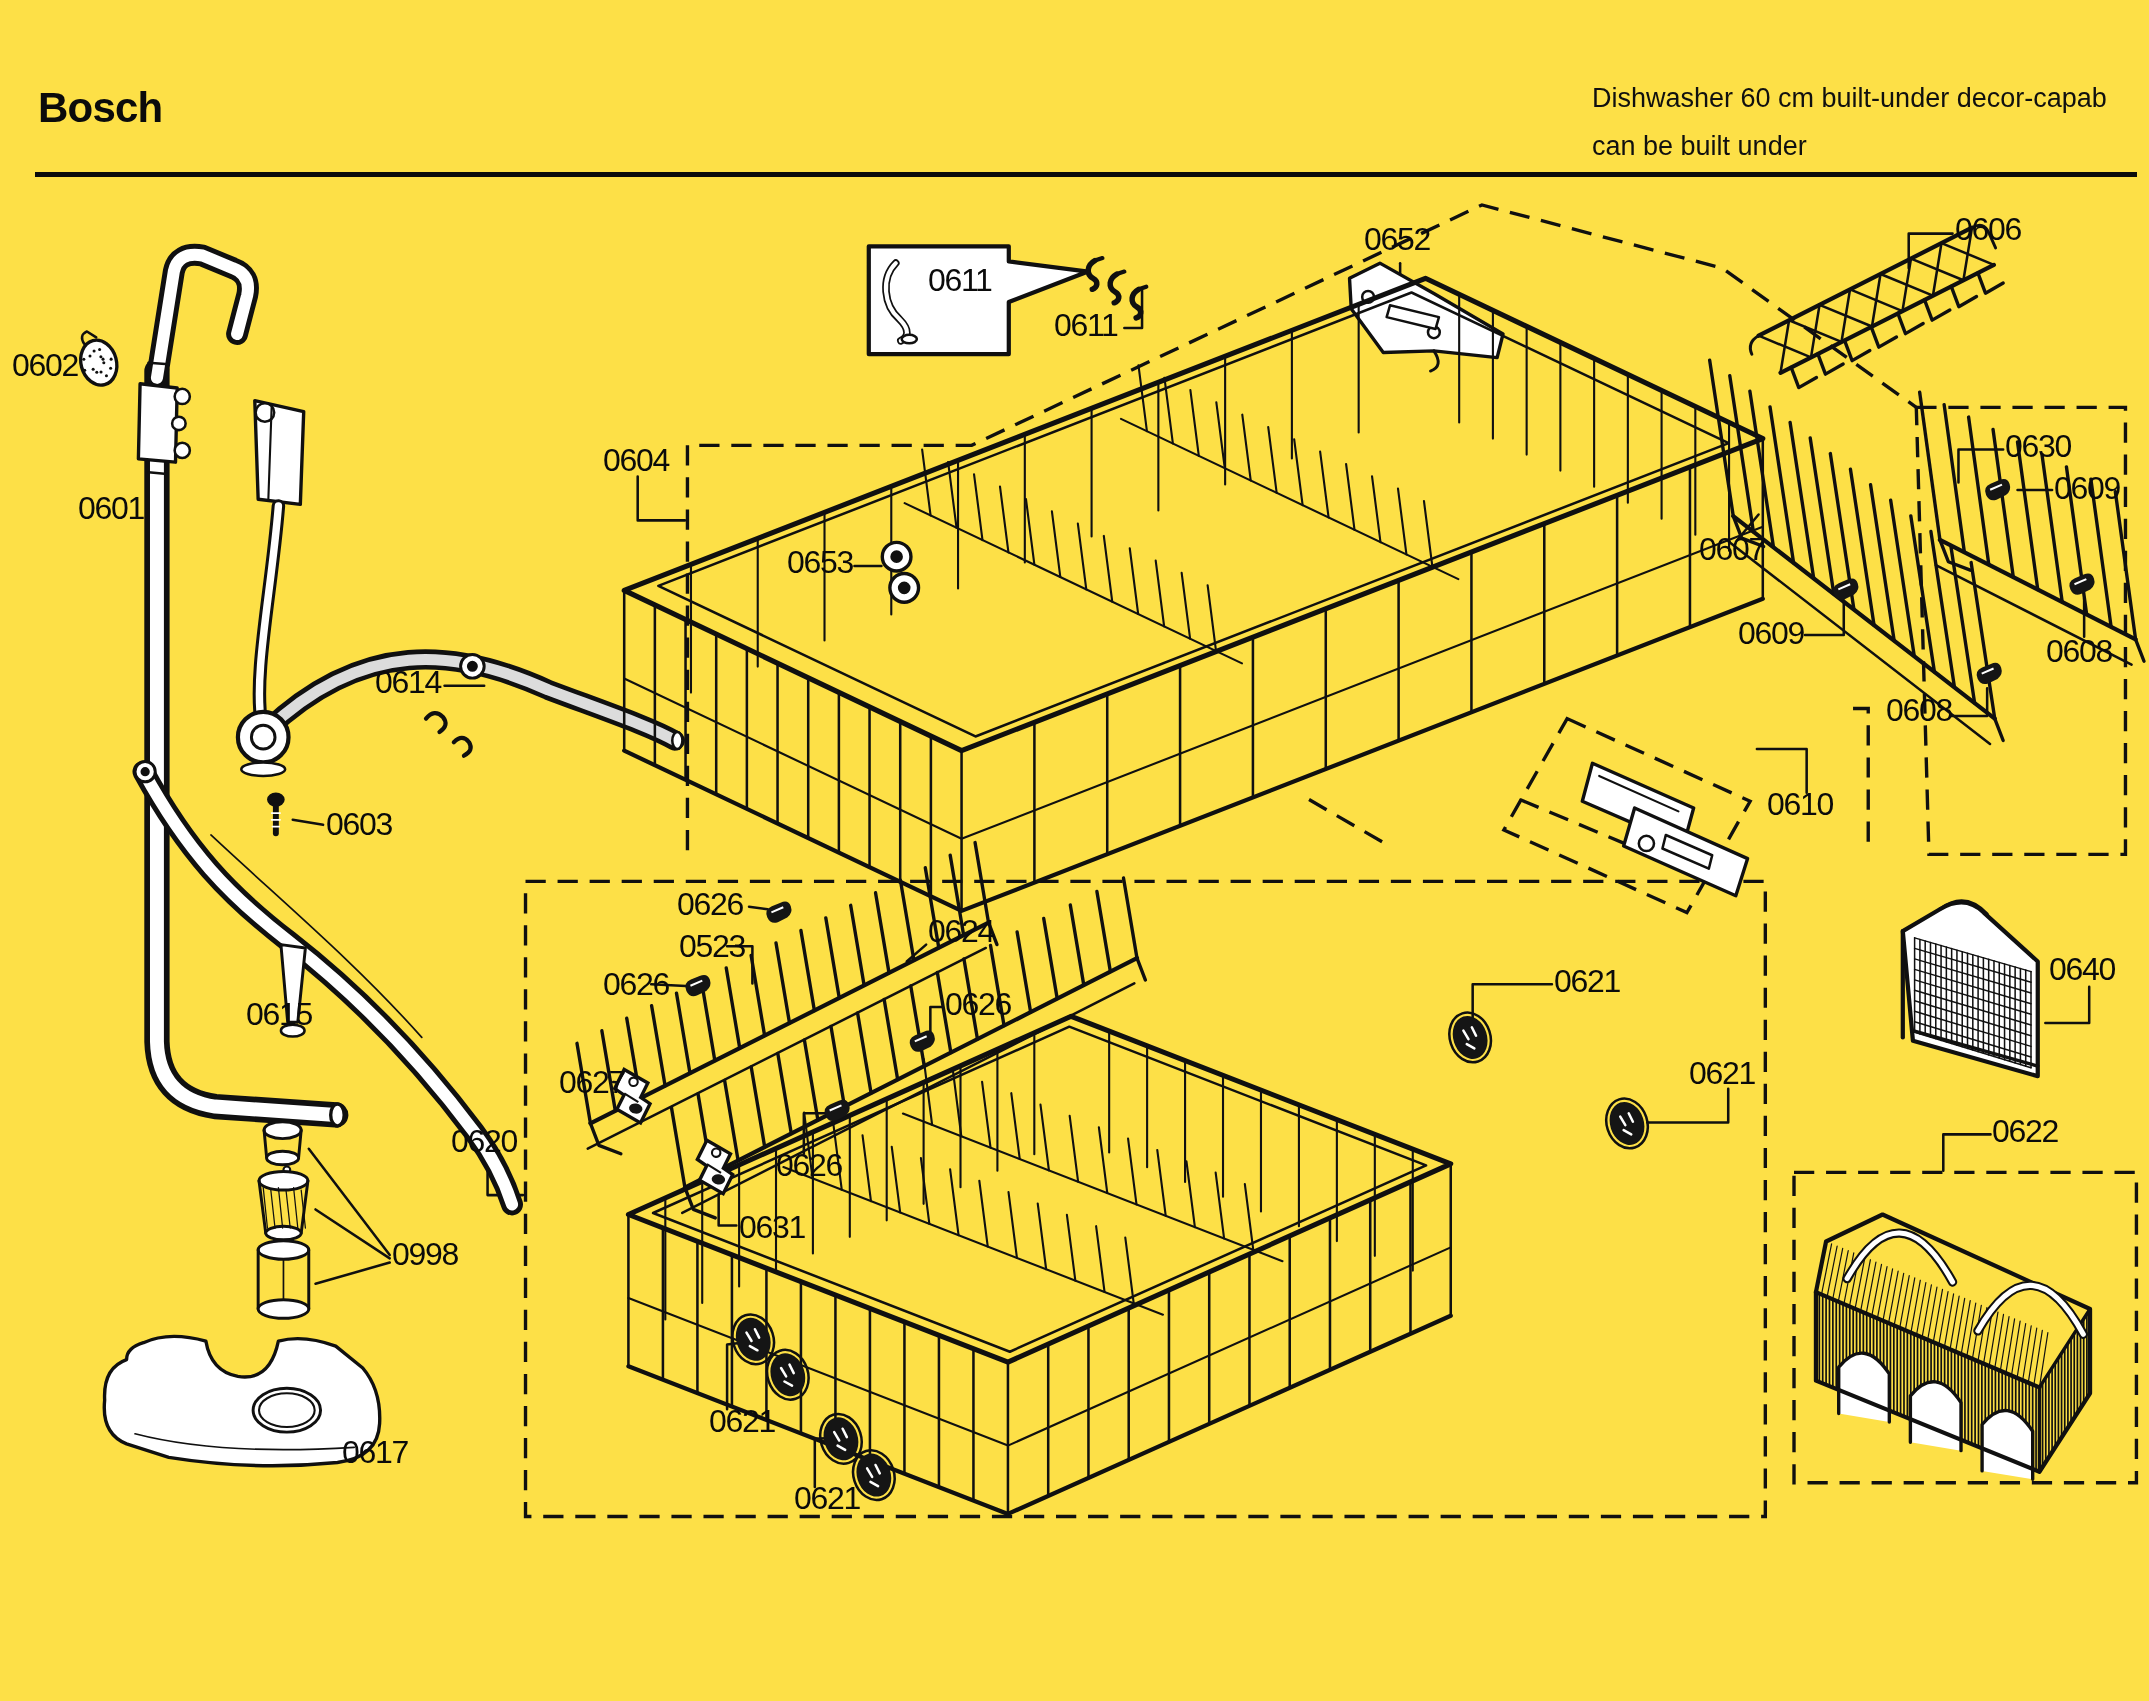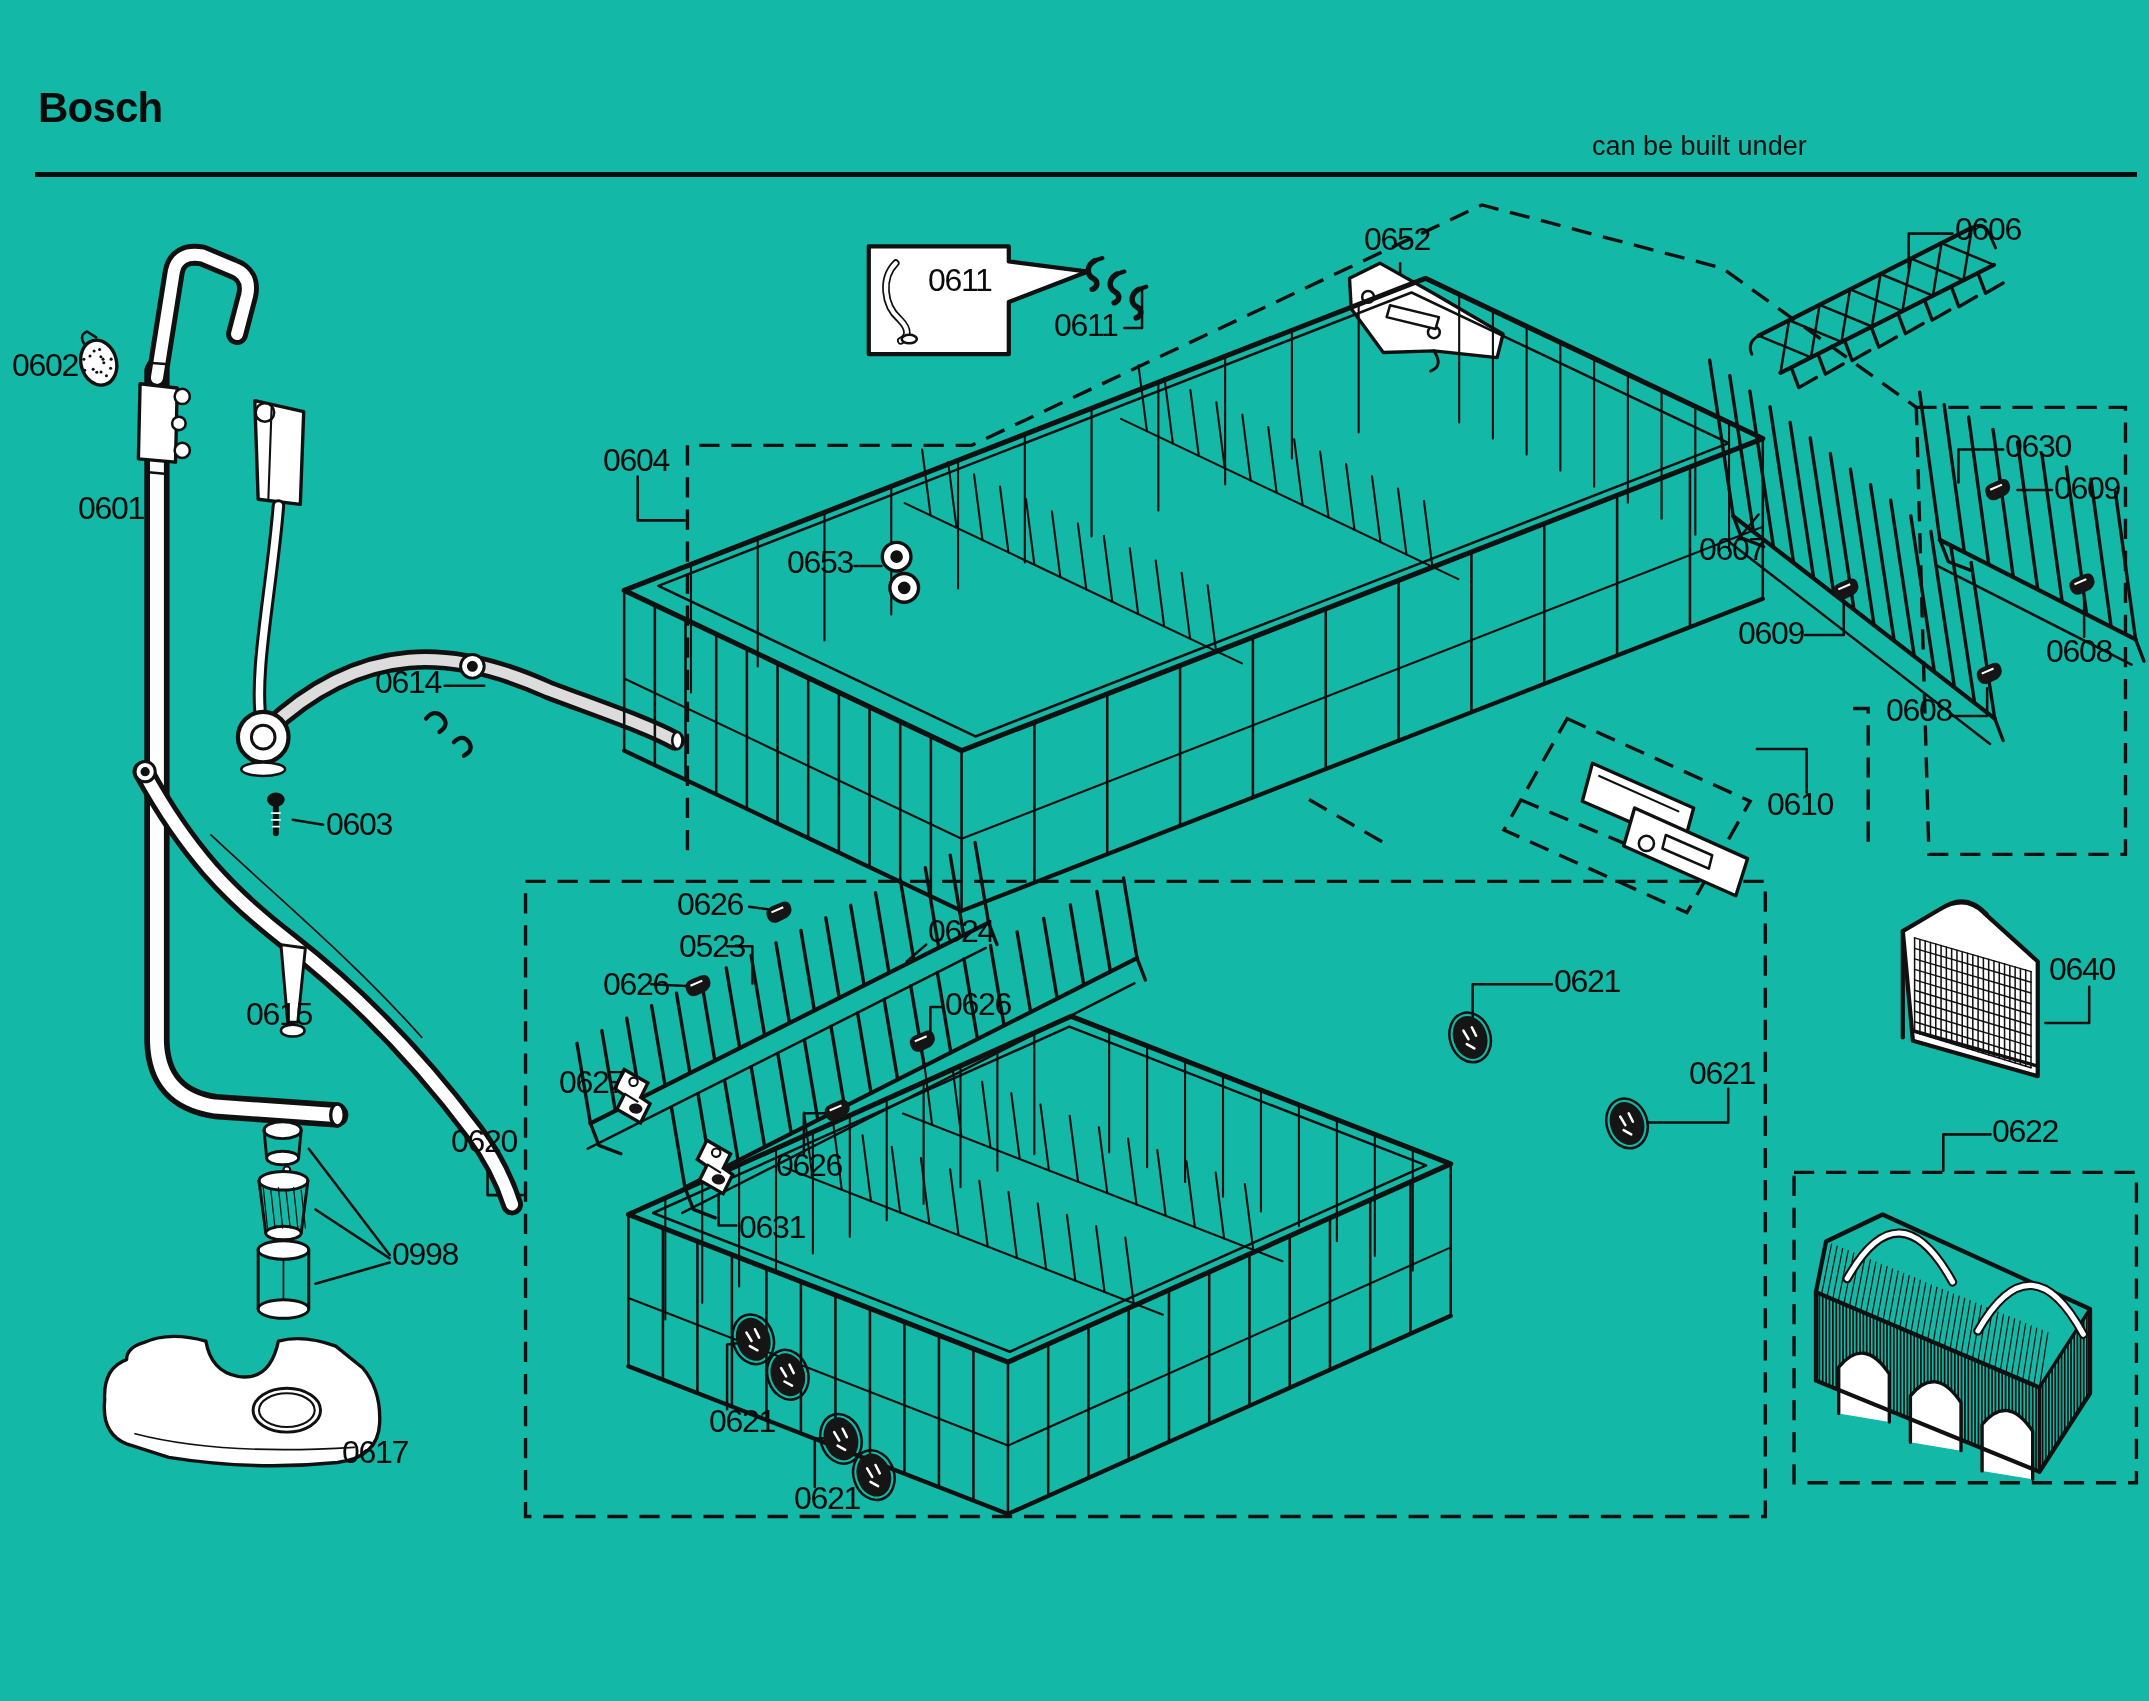--- a/index.html
+++ b/index.html
@@ -1,31 +1,32 @@
 <!DOCTYPE html>
 <html style="font-size:13.5px"><head>
 <meta charset="utf-8">
 <style>
   html,body{margin:0;padding:0;background:#888;}
-  .page{position:relative;width:2150px;height:1702px;background:#14b8a6;
+  .page{position:relative;width:2150px;height:1702px;background:#fde047;
         font-family:"Liberation Sans",sans-serif;overflow:hidden;}
   .brand{position:absolute;left:38px;top:84px;font-size:42px;font-weight:700;
          letter-spacing:-0.8px;color:#0b0b0b;}
   .subtitle-line{position:absolute;left:1592px;font-size:27px;font-weight:400;
          color:#101010;white-space:nowrap;}
   .rule{position:absolute;left:35px;top:172px;width:2102px;height:5px;background:#0b0b0b;}
   .part-label{position:absolute;font-size:32px;font-weight:400;letter-spacing:-1.3px;
          color:#0b0b0b;white-space:nowrap;line-height:1;}
   svg.art{position:absolute;left:0;top:0;}
 </style>
 </head>
 <body>
 
 <div class="page">
   <div class="brand">Bosch</div>
+  <div class="subtitle-line" style="top:83px">Dishwasher 60 cm built-under decor-capab</div>
   <div class="subtitle-line" style="top:131px">can be built under</div>
   <div class="rule"></div>
 
   <svg id="art" class="art" width="2150" height="1702" viewBox="0 0 2549 2018">
       <g>
         <path d="M 815 1008 L 815 528 L 1152 528 L 1757 243 L 2042 318 L 2272 483" fill="none" stroke="#101010" stroke-width="4" stroke-dasharray="24 14"></path>
         <path d="M 2272 483 L 2520 483 L 2520 1013 L 2287 1013 Z" fill="none" stroke="#101010" stroke-width="4" stroke-dasharray="24 14"></path>
         <path d="M 1858 852 L 2075 950 L 2000 1082 L 1783 984 Z" fill="none" stroke="#101010" stroke-width="4" stroke-dasharray="24 14"></path>
         <path d="M 2197 840 L 2215 840 L 2215 1008" fill="none" stroke="#101010" stroke-width="4" stroke-dasharray="24 14"></path>
         <path d="M 623 1045 L 2093 1045 L 2093 1798 L 623 1798 Z" fill="none" stroke="#101010" stroke-width="4" stroke-dasharray="24 14"></path>

